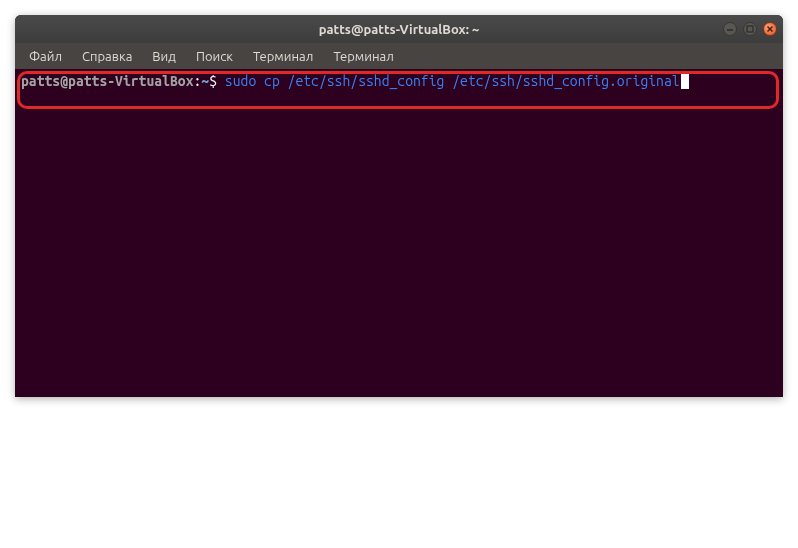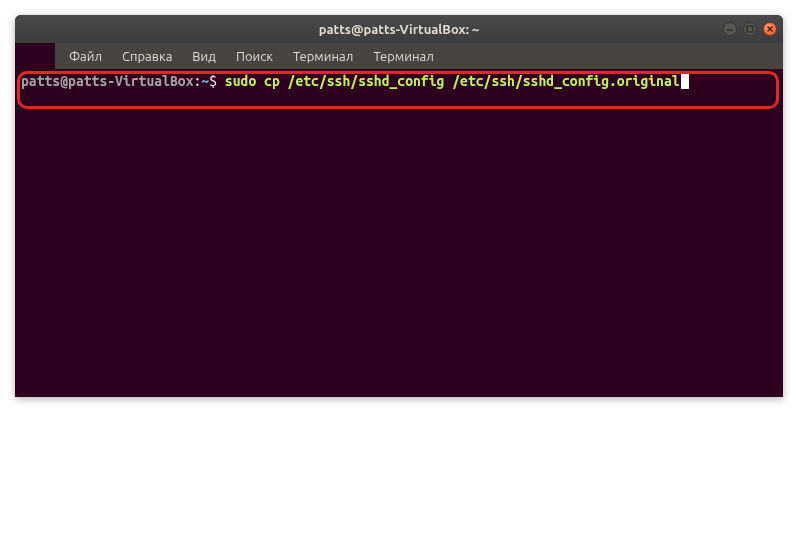--- a/index.html
+++ b/index.html
@@ -74,21 +74,20 @@
       background: radial-gradient(circle at 30% 30%, #f49e76, #e95420);
       border: 1px solid #8b3014;
     }
     
     .menubar {
       background: #484441;
       height: 26px;
       display: flex;
       align-items: center;
       padding: 0 4px;
-      margin-left: 40px;
     }
     
     .menu-item {
       color: #dfdbd2;
       font-family: "Ubuntu", sans-serif;
       font-size: 13px;
       padding: 4px 10px;
       cursor: pointer;
     }
     
@@ -128,22 +127,21 @@
     .prompt-path {
       color: #729fcf;
       font-weight: bold;
     }
     
     .prompt-dollar {
       color: #ffffff;
     }
     
     .command {
-      color: #bef264;
-      font-weight: bold;
+      color: #3b82f6;
     }
     
     .cursor {
       display: inline-block;
       width: 8px;
       height: 15px;
       background: #ffffff;
       vertical-align: text-bottom;
       margin-left: 1px;
     }

